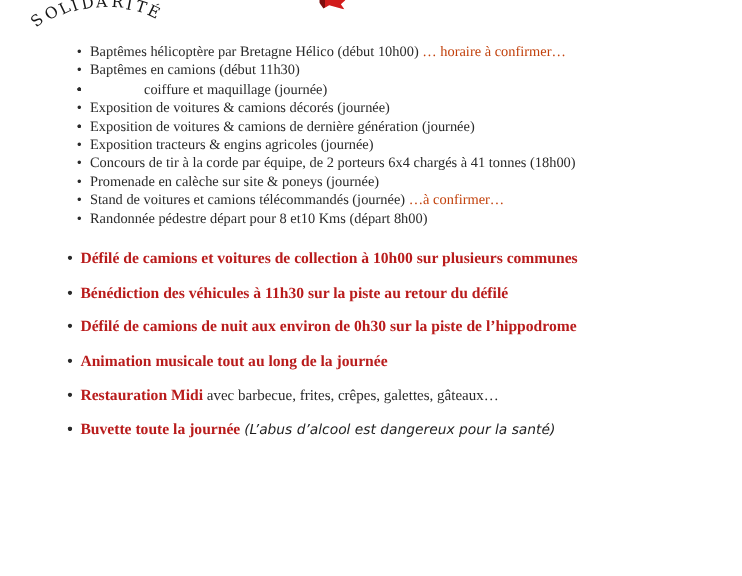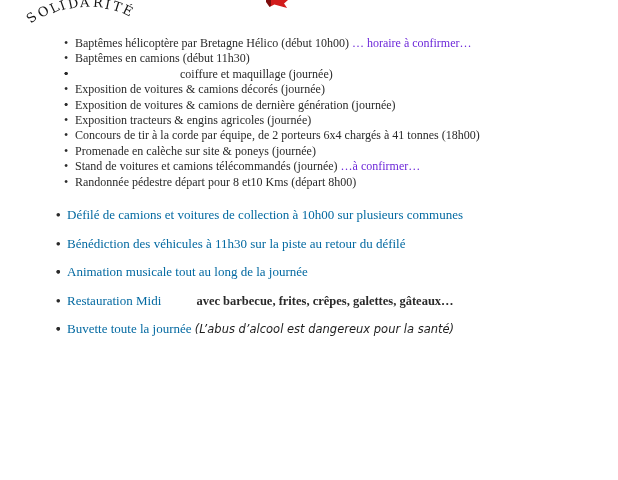--- a/index.html
+++ b/index.html
@@ -20,31 +20,31 @@
     background:linear-gradient(90deg,#7d0d0d 0 22%,#d21c1c 22%);
     clip-path:polygon(0% 0%,100% 0%,82% 45%,96% 100%,38% 55%,16% 88%,0% 25%);
   }
   
   ul.activities{
     list-style:none;margin:36px 0 0 64px;padding:0;
     font-size:12px;line-height:15.4px;white-space:nowrap;
   }
   ul.activities li{position:relative;padding-left:11px;}
   ul.activities li .bullet{position:absolute;left:0;top:0;}
-  .note{color:#6d28d9;}
-  .continuation{margin-left:105px;}
+  .note{color:#c2410c;}
+  .continuation{margin-left:45px;}
   
   ul.highlights{
     list-style:none;margin:16px 0 0 56px;padding:0;
     font-size:13px;line-height:18.5px;white-space:nowrap;
   }
   ul.highlights li{position:relative;padding-left:11px;margin-bottom:10px;}
   ul.highlights li .bullet{position:absolute;left:0;top:0;font-weight:bold;}
-  .seg-bold{font-weight:normal;color:#0369a1;}
-  .seg-regular{font-weight:bold;font-size:12.5px;margin-left:32px;}
+  .seg-bold{font-weight:bold;color:#b91c1c;}
+  .seg-regular{font-weight:normal;font-size:12.5px;}
   .seg-italic{
     font-family:"DejaVu Sans", sans-serif;
     font-style:italic;font-weight:normal;font-size:11.5px;color:#1d1d1d;margin-top:48px;
   }
 </style>
 </head>
 <body>
 
 <div class="arc-logo" id="arcLogo">
     <span style="left: 27px; top: 10px; transform: rotate(-40deg);">S</span>
@@ -74,18 +74,18 @@
     <li><span class="bullet">•</span><span>Exposition tracteurs &amp; engins agricoles (journée)</span></li>
     <li><span class="bullet">•</span><span>Concours de tir à la corde par équipe, de 2 porteurs 6x4 chargés à 41 tonnes (18h00)</span></li>
     <li><span class="bullet">•</span><span>Promenade en calèche sur site &amp; poneys (journée)</span></li>
     <li><span class="bullet">•</span><span>Stand de voitures et camions télécommandés (journée) </span><span class="note">…à confirmer…</span></li>
     <li><span class="bullet">•</span><span>Randonnée pédestre départ pour 8 et10 Kms (départ 8h00)</span></li>
   </ul>
 
 <ul class="highlights" id="highlightsList">
     <li><span class="bullet">•</span><span class="seg-bold">Défilé de camions et voitures de collection à 10h00 sur plusieurs communes</span></li>
     <li><span class="bullet">•</span><span class="seg-bold">Bénédiction des véhicules à 11h30 sur la piste au retour du défilé</span></li>
-    <li><span class="bullet">•</span></li>
+    <li><span class="bullet">•</span><span class="seg-bold">Défilé de camions de nuit aux environ de 0h30 sur la piste de l’hippodrome</span></li>
     <li><span class="bullet">•</span><span class="seg-bold">Animation musicale tout au long de la journée</span></li>
     <li><span class="bullet">•</span><span class="seg-bold">Restauration Midi</span><span class="seg-regular"> avec barbecue, frites, crêpes, galettes, gâteaux…</span></li>
     <li><span class="bullet">•</span></li>
     <li><span class="bullet">•</span><span class="seg-bold">Buvette toute la journée </span><span class="seg-italic">(L’abus d’alcool est dangereux pour la santé)</span></li>
   </ul>
 
 </body></html>

